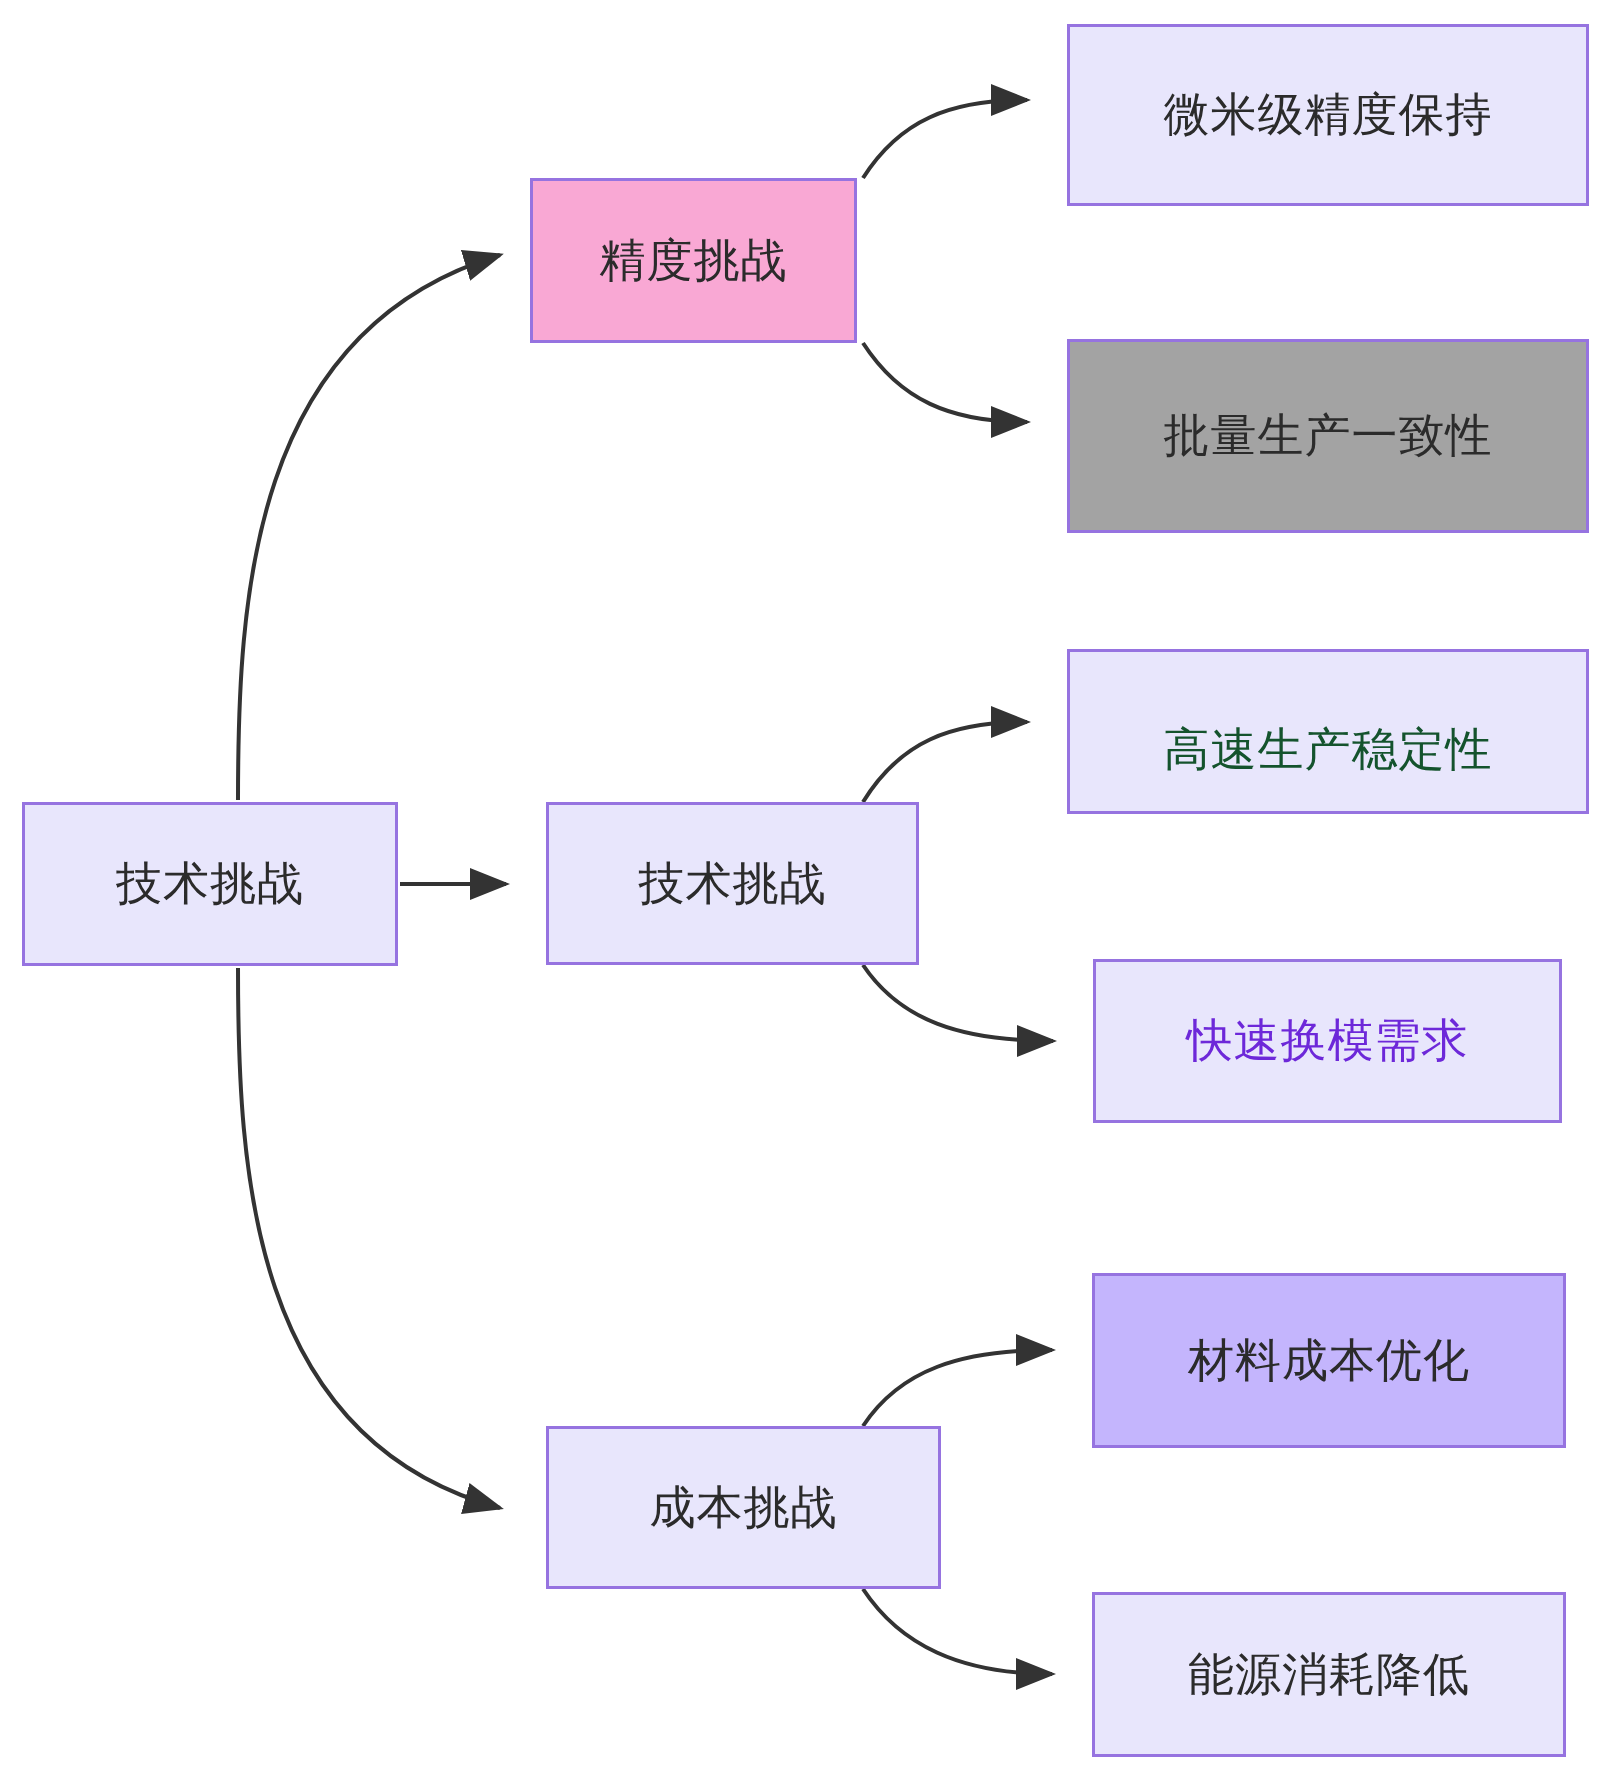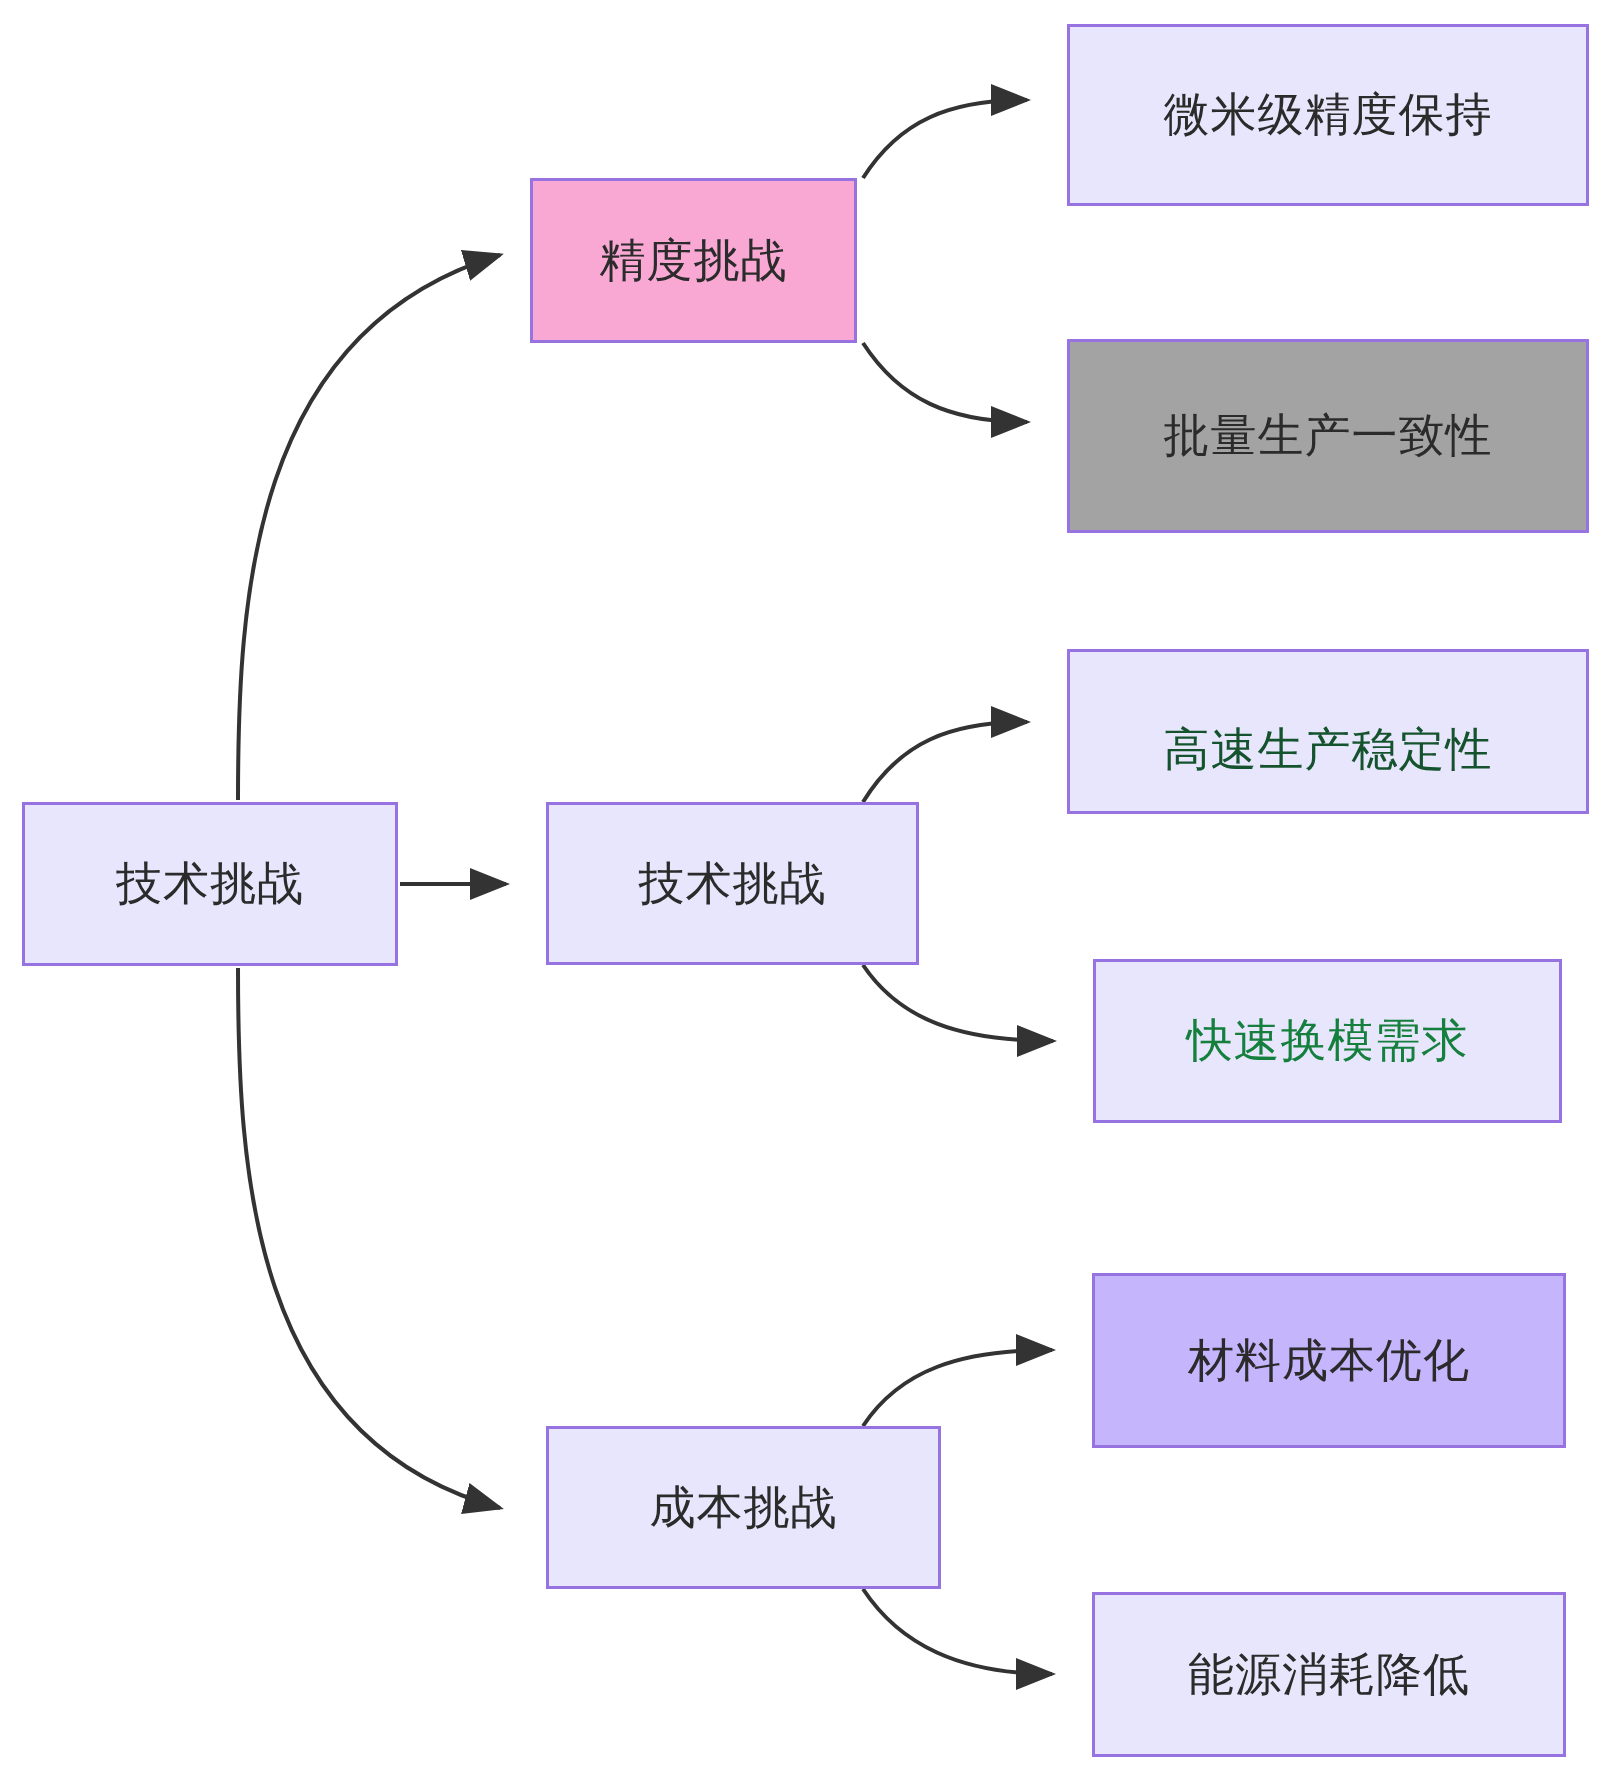--- a/index.html
+++ b/index.html
@@ -82,21 +82,21 @@
       <div class="node" style="left: 1067px; top: 24px; width: 522px; height: 182px; background: rgb(232, 230, 252); border-color: rgb(150, 115, 224);">
         <span class="node-label" style="color: rgb(43, 43, 43);">微米级精度保持</span>
       </div>
       <div class="node" style="left: 1067px; top: 339px; width: 522px; height: 194px; background: #a3a3a3; border-color: rgb(150, 115, 224);">
         <span class="node-label" style="color: rgb(43, 43, 43);">批量生产一致性</span>
       </div>
       <div class="node" style="left: 1067px; top: 649px; width: 522px; height: 165px; background: rgb(232, 230, 252); border-color: rgb(150, 115, 224);">
         <span class="node-label" style="color: #14532d; margin-top: 36px;">高速生产稳定性</span>
       </div>
       <div class="node" style="left: 1093px; top: 959px; width: 469px; height: 164px; background: rgb(232, 230, 252); border-color: rgb(150, 115, 224);">
-        <span class="node-label" style="color: #15803d;">快速换模需求</span>
+        <span class="node-label" style="color: #6d28d9;">快速换模需求</span>
       </div>
       <div class="node" style="left: 1092px; top: 1273px; width: 474px; height: 175px; background: #c4b5fd; border-color: rgb(150, 115, 224);">
         <span class="node-label" style="color: rgb(43, 43, 43);">材料成本优化</span>
       </div>
       <div class="node" style="left: 1092px; top: 1592px; width: 474px; height: 165px; background: rgb(232, 230, 252); border-color: rgb(150, 115, 224);">
         <span class="node-label" style="color: rgb(43, 43, 43);">能源消耗降低</span>
       </div>
     </div>
 
 </div>

